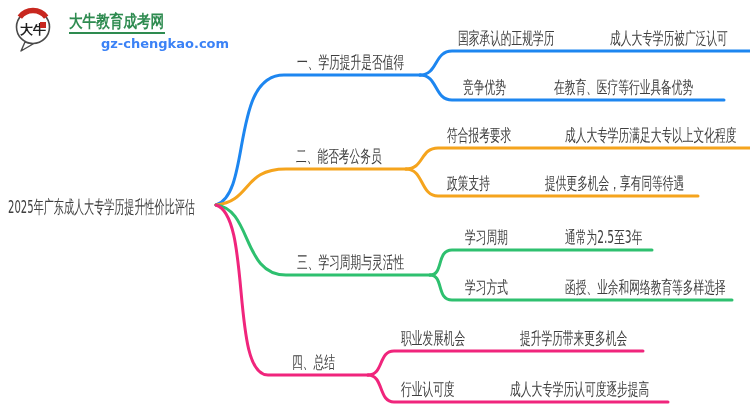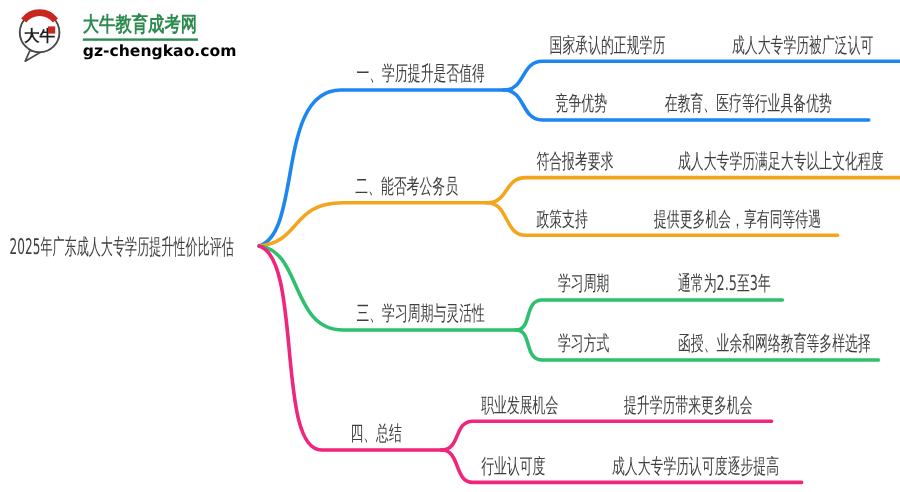--- a/index.html
+++ b/index.html
@@ -54,21 +54,21 @@
     <svg width="42" height="47" viewBox="0 0 42 47">
       <path d="M13 36 L9 45 L21 38 Z" fill="#ffffff" stroke="#4a4a4a" stroke-width="1.4" stroke-linejoin="round"></path>
       <circle cx="21" cy="21" r="16.5" fill="#ffffff" stroke="#4a4a4a" stroke-width="1.6"></circle>
       <path d="M7.8,11.1 A16.5,16.5 0 0 1 34.2,11.1" fill="none" stroke="#c8271f" stroke-width="5.5"></path>
       <text x="8" y="28" font-size="13" font-weight="bold" fill="#1f1f1f">大牛</text>
       <rect x="28" y="16" width="6" height="6" fill="#c8271f"></rect>
     </svg>
     <div class="logo-text">
       <div class="logo-name" style="color: rgb(46, 139, 80);">大牛教育成考网</div>
       <div class="logo-divider" style="background-color: rgb(46, 139, 80);"></div>
-      <div class="logo-domain" style="color: #000000;">gz-chengkao.com</div>
+      <div class="logo-domain" style="color: #3b82f6; margin-left: 32px;">gz-chengkao.com</div>
     </div>
   </div>
 
   <div class="cn title" style="left:8px; top:196px;">2025年广东成人大专学历提升性价比评估</div>
 
   <div class="cn node" style="left:297px; top:51px;">一、学历提升是否值得</div>
   <div class="cn node" style="left:458px; top:27px;">国家承认的正规学历</div>
   <div class="cn node" style="left:610px; top:27px;">成人大专学历被广泛认可</div>
   <div class="cn node" style="left:463px; top:76px;">竞争优势</div>
   <div class="cn node" style="left:554px; top:76px;">在教育、医疗等行业具备优势</div>

